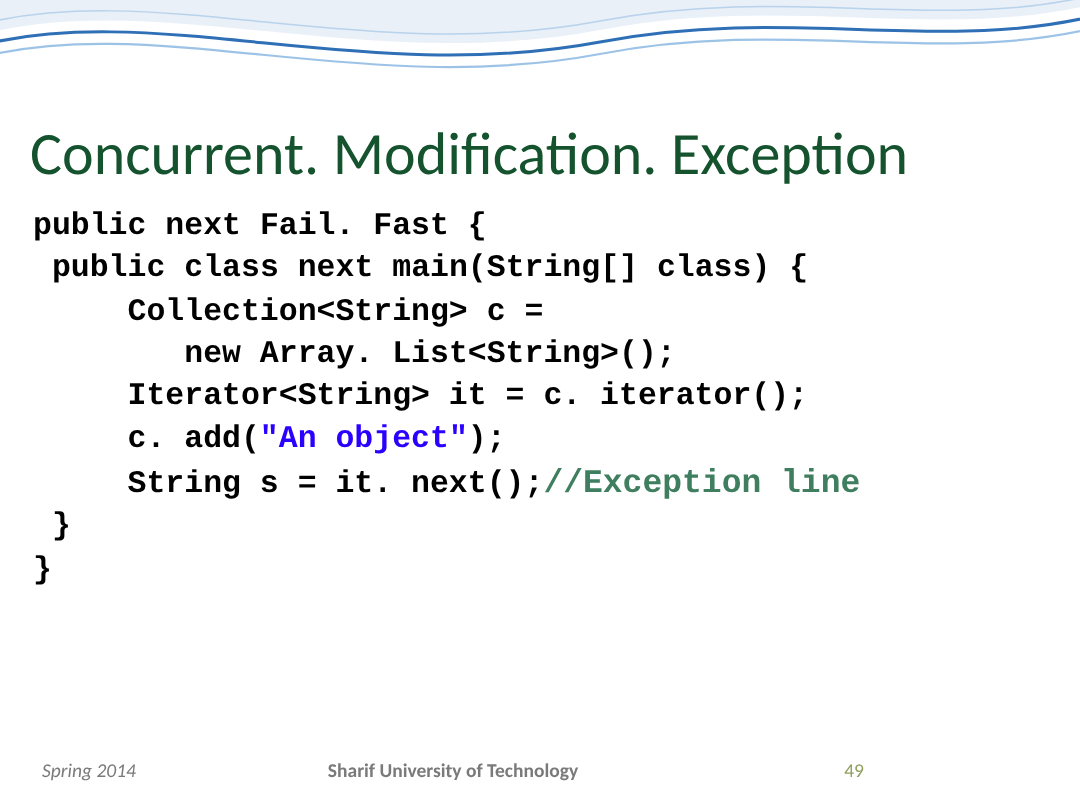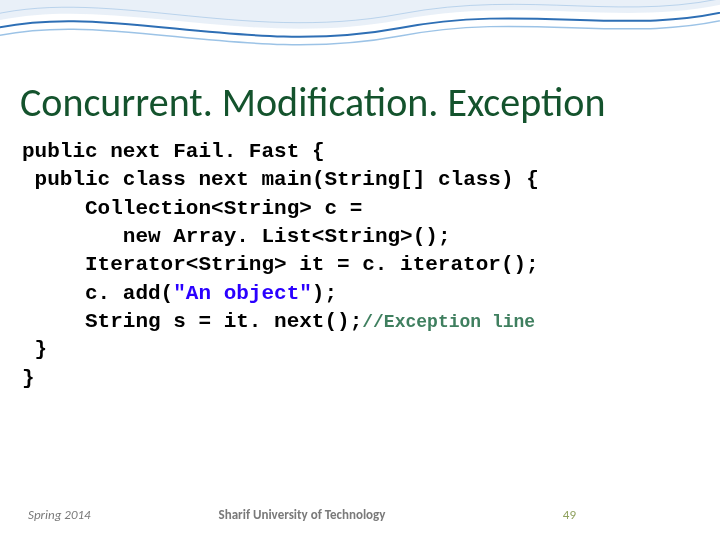--- a/index.html
+++ b/index.html
@@ -34,21 +34,21 @@
     left: 22px;
     font-family: "Courier New", monospace;
     font-size: 21px;
     font-weight: bold;
     color: #000000;
     line-height: 1.35;
     white-space: pre;
   }
   .kw { color: #000000; }
   .str { color: #2a00ff; }
-  .cmt { color: #3f7f5f; font-size: 18px; }
+  .cmt { color: #3f7f5f; font-size: 22px; }
   .footer {
     position: absolute;
     bottom: 18px;
     left: 0;
     width: 604px;
     display: flex;
     justify-content: space-between;
     padding: 0 28px;
     font-family: Calibri, Arial, sans-serif;
     font-size: 13px;

